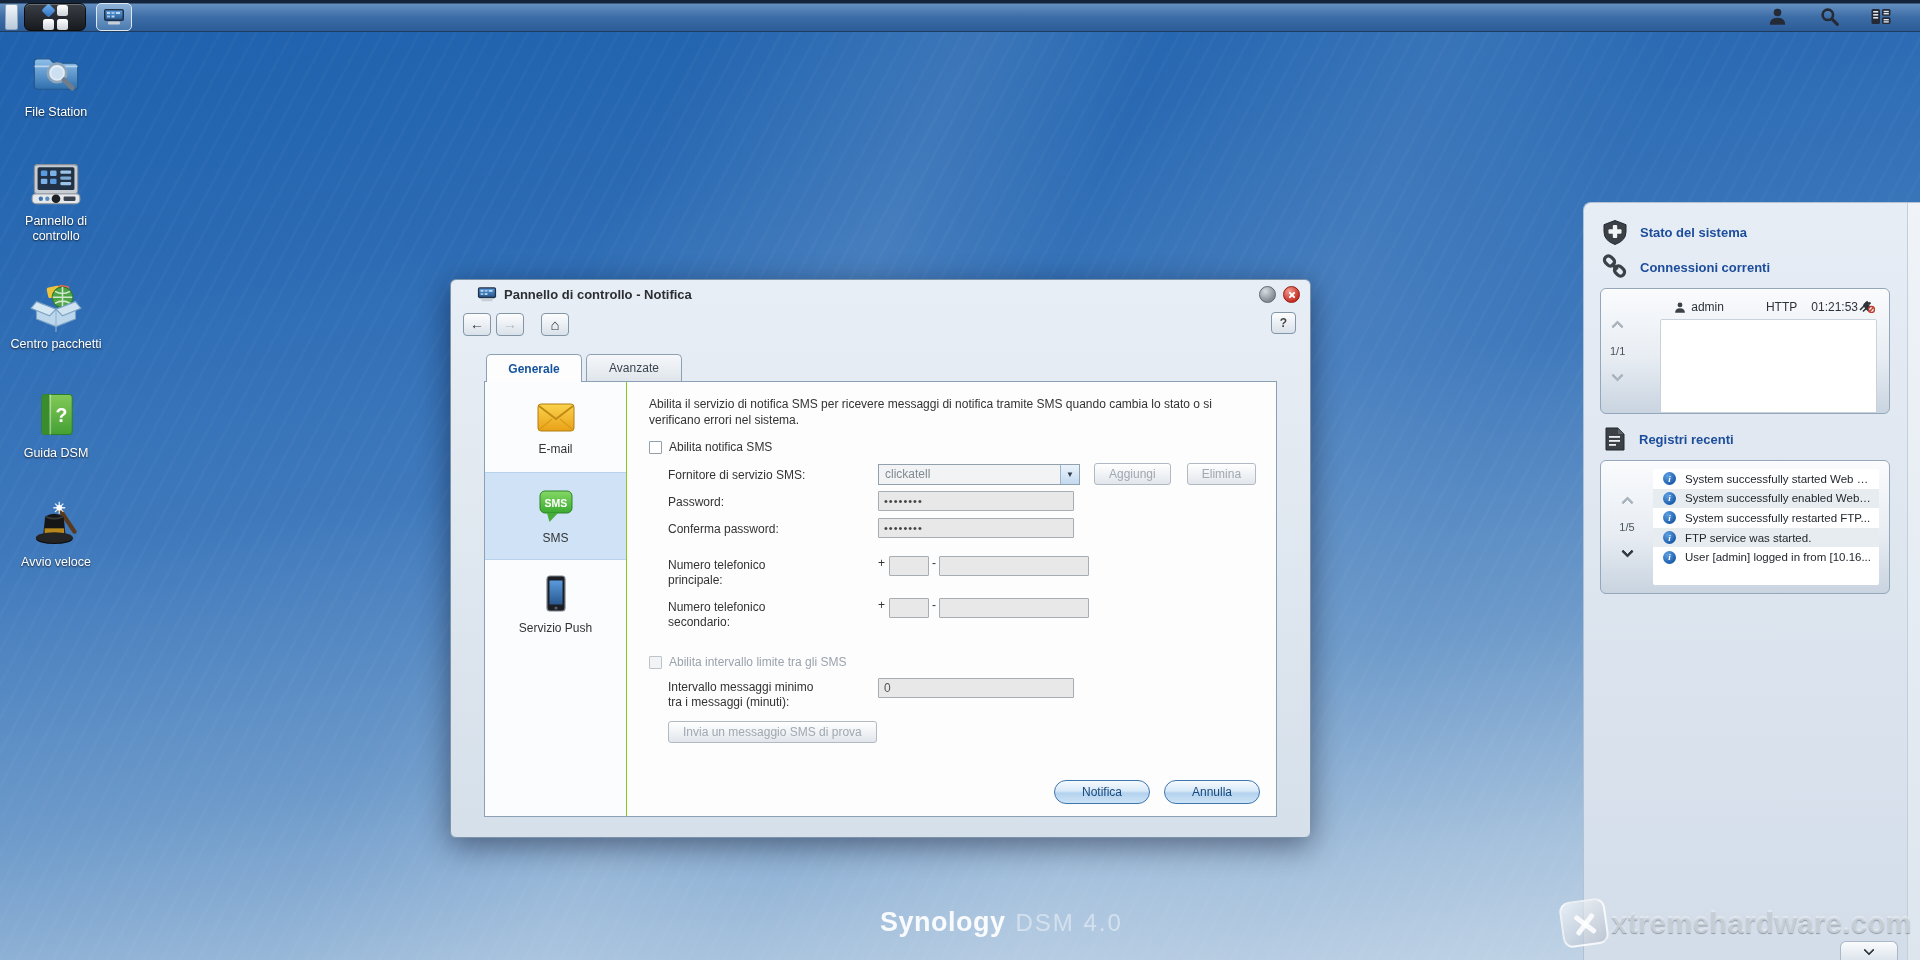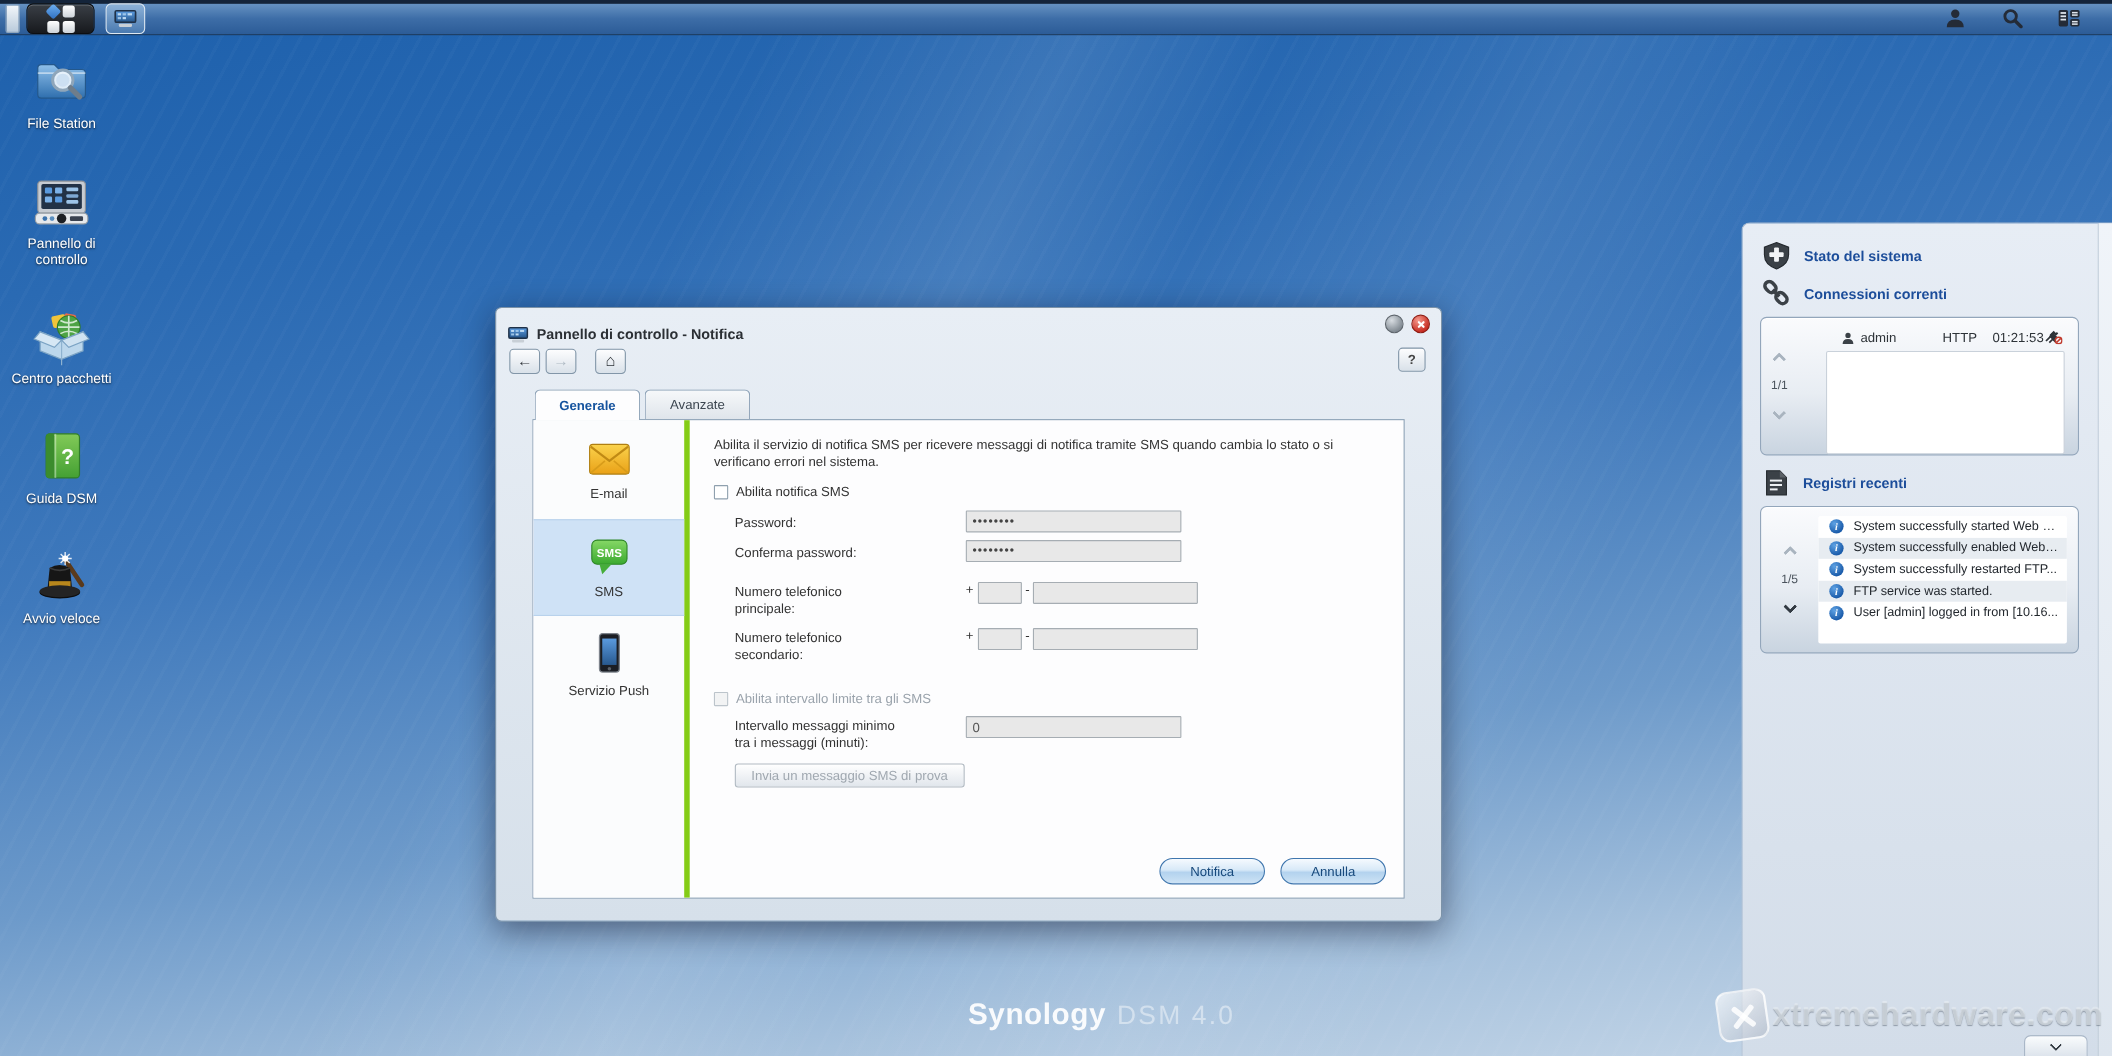--- a/index.html
+++ b/index.html
@@ -50,21 +50,21 @@
     text-shadow:0 1px 2px rgba(0,0,0,0.75); max-width:100px;
   }
 
   
   .dialog {
     position:absolute; left:450px; top:279px; width:861px; height:559px;
     background:linear-gradient(180deg,#e8eef5,#d6e0ea);
     border:1px solid #7d93a8; border-radius:6px;
     box-shadow:0 8px 30px rgba(0,0,20,0.45); z-index:20;
   }
-  .dlg-titlebar { height:28px; display:flex; padding:16px 10px; position:relative; }
+  .dlg-titlebar { height:28px; display:flex; align-items:center; padding:4px 10px; position:relative;margin-left:16px; }
   .dlg-title { font-size:13px; font-weight:bold; color:#2b2f34; margin-left:7px; }
   .dlg-winbtns { position:absolute; right:10px; top:6px; display:flex; gap:7px; }
   .circ { width:17px; height:17px; border-radius:50%; position:relative; cursor:pointer; }
   .circ.min { background:radial-gradient(circle at 35% 28%, #d8dde2, #848d95 70%); border:1px solid #5f666d; }
   .circ.close { background:radial-gradient(circle at 35% 28%, #f59a8e, #c93126 70%); border:1px solid #8f1d14; }
   .circ.close::before,.circ.close::after {
     content:""; position:absolute; left:4px; top:7px; width:8px; height:2px; background:#fff; border-radius:1px;
   }
   .circ.close::before { transform:rotate(45deg); }
   .circ.close::after  { transform:rotate(-45deg); }
@@ -90,21 +90,21 @@
     min-width:96px; padding:0 18px; height:27px; display:flex; align-items:center; justify-content:center;
     border:1px solid #8ba0b5; border-bottom:none; border-radius:5px 5px 0 0;
     background:linear-gradient(180deg,#f6f8fa,#dfe5eb); color:#3c4650; cursor:pointer;
   }
   .tab.active { background:#fdfdfe; color:#15539e; font-weight:bold; height:28px; }
   .tab-panel {
     position:absolute; left:0; right:0; top:27px; bottom:0;
     background:#fdfdfe; border:1px solid #8ba0b5; display:flex; z-index:1;
   }
 
-  .side-list { width:142px; border-right:5px solid #84cc16; background:#fbfcfd; padding-top:2px; }
+  .side-list { width:142px; border-right:1px solid #84cc16; background:#fbfcfd; padding-top:2px; }
   .side-item { height:88px; display:flex; flex-direction:column; align-items:center; justify-content:center; cursor:pointer; }
   .side-item .s-lbl { margin-top:7px; color:#333; }
   .side-item.active { background:#cfe2f6; border-top:1px solid #b9d2ec; border-bottom:1px solid #b9d2ec; }
 
   .form { flex:1; padding:14px 18px 12px 22px; position:relative; color:#333; }
   .form .desc { line-height:1.35; margin-bottom:12px; max-width:640px; }
   .cb-row { display:flex; align-items:center; gap:7px; margin-bottom:9px; }
   .cb { width:13px; height:13px; border:1px solid #8fa0ae; background:#fff; border-radius:1px; cursor:pointer; }
   .cb.disabled { border-color:#bcc4cb; background:#f2f3f4; }
   .cb-lbl.disabled { color:#9aa3ac; }
@@ -471,20 +471,29 @@
       <div class="form">
         <div class="desc">Abilita il servizio di notifica SMS per ricevere messaggi di notifica tramite SMS quando cambia lo stato o si verificano errori nel sistema.</div>
 
         <div class="cb-row">
           <span class="cb"></span>
           <span class="cb-lbl">Abilita notifica SMS</span>
         </div>
 
         <div class="indent">
           <div class="frm-row">
+            <div class="frm-label">Fornitore di servizio SMS:</div>
+            <div class="sel">
+              <span class="sel-val">clickatell</span>
+              <span class="sel-arrow">▼</span>
+            </div>
+            <button class="btn-gray" style="margin-left:14px;">Aggiungi</button>
+            <button class="btn-gray" style="margin-left:16px;">Elimina</button>
+          </div>
+          <div class="frm-row">
             <div class="frm-label">Password:</div>
             <input class="txt pw" type="text" value="••••••••" style="">
           </div>
           <div class="frm-row">
             <div class="frm-label">Conferma password:</div>
             <input class="txt pw" type="text" value="••••••••" style="">
           </div>
           <div class="gap"></div>
           <div class="frm-row top" style="margin-bottom:10px;">
             <div class="frm-label"><span class="lbl-2">Numero telefonico principale:</span></div>

